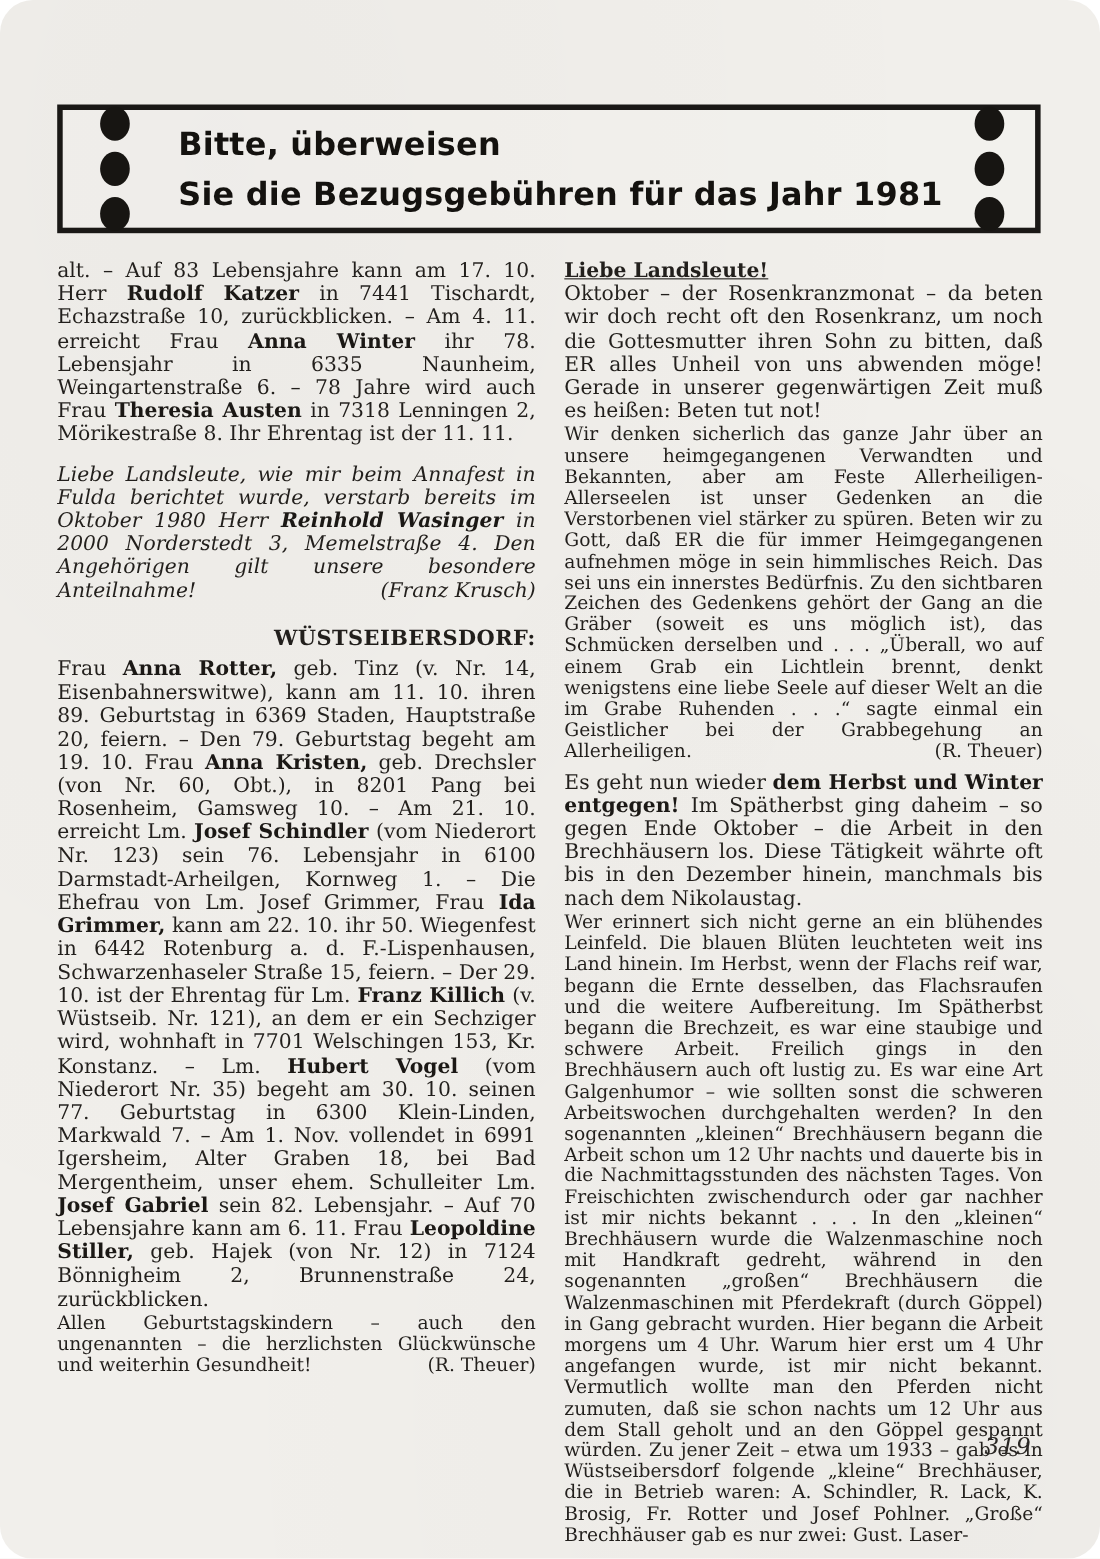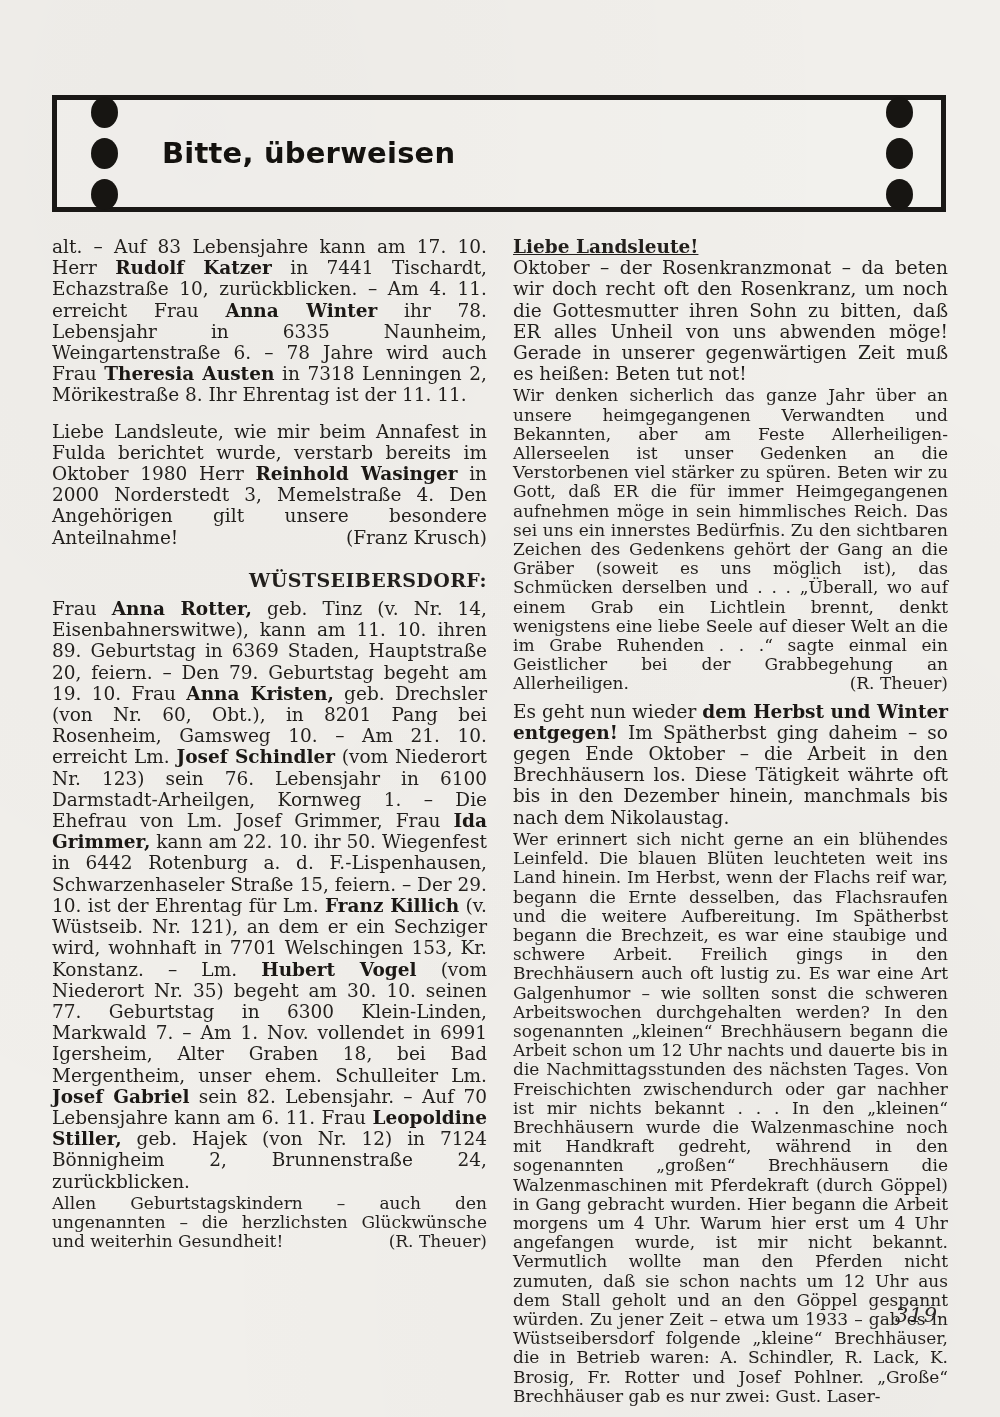--- a/index.html
+++ b/index.html
@@ -6,20 +6,21 @@
   .page{
     position:relative;
     width:1000px;height:1417px;
     background:#f1efeb;
     background-image:
       radial-gradient(ellipse at 20% 10%, rgba(0,0,0,0.018), transparent 60%),
       radial-gradient(ellipse at 80% 90%, rgba(0,0,0,0.02), transparent 55%);
     color:#221f1c;
     font-family:"DejaVu Serif","Liberation Serif",serif;
     overflow:hidden;
+    border-radius:30px;
   }
   .banner{
     position:absolute;left:52px;top:95px;width:894px;height:117px;
     border:5px solid #1a1816;box-sizing:border-box;
     display:flex;align-items:center;
     background:rgba(255,255,255,0.12);
   }
   .dots{
     display:flex;flex-direction:column;justify-content:center;
     gap:10px;
@@ -41,41 +42,42 @@
   .col p{margin:0;}
   .body-text{font-size:18.5px;line-height:21.2px;}
   .small-text{font-size:17px;line-height:19.2px;}
   b{font-weight:bold;color:#1b1815;}
   .col-heading{
     font-weight:bold;font-size:19px;letter-spacing:0.4px;
     margin-top:22px !important;text-align:right;
   }
   .mt-xs{margin-top:2px !important;}
   .mt-sm{margin-top:7px !important;}
-  .mt-md{margin-top:15px !important;}
+  .mt-md{margin-top:15px !important;font-style:italic;}
   .credit{float:right;}
   .rc-heading{font-weight:bold;font-size:18.5px;}
   .page-number{
     position:absolute;right:62px;top:1303px;
     font-size:21px;letter-spacing:1px;color:#2a2724;font-style:italic;
   }
 </style>
 </head>
 <body>
 
 <div class="page">
 
   <div class="banner">
     <div class="dots left">
       <div class="dot"></div>
       <div class="dot"></div>
       <div class="dot"></div>
     </div>
     <div class="banner-text">
       <div>Bitte, überweisen</div>
+      <div>Sie die Bezugsgebühren für das Jahr 1981</div>
     </div>
     <div class="dots right">
       <div class="dot"></div>
       <div class="dot"></div>
       <div class="dot"></div>
     </div>
   </div>
 
   <div class="columns">
 

